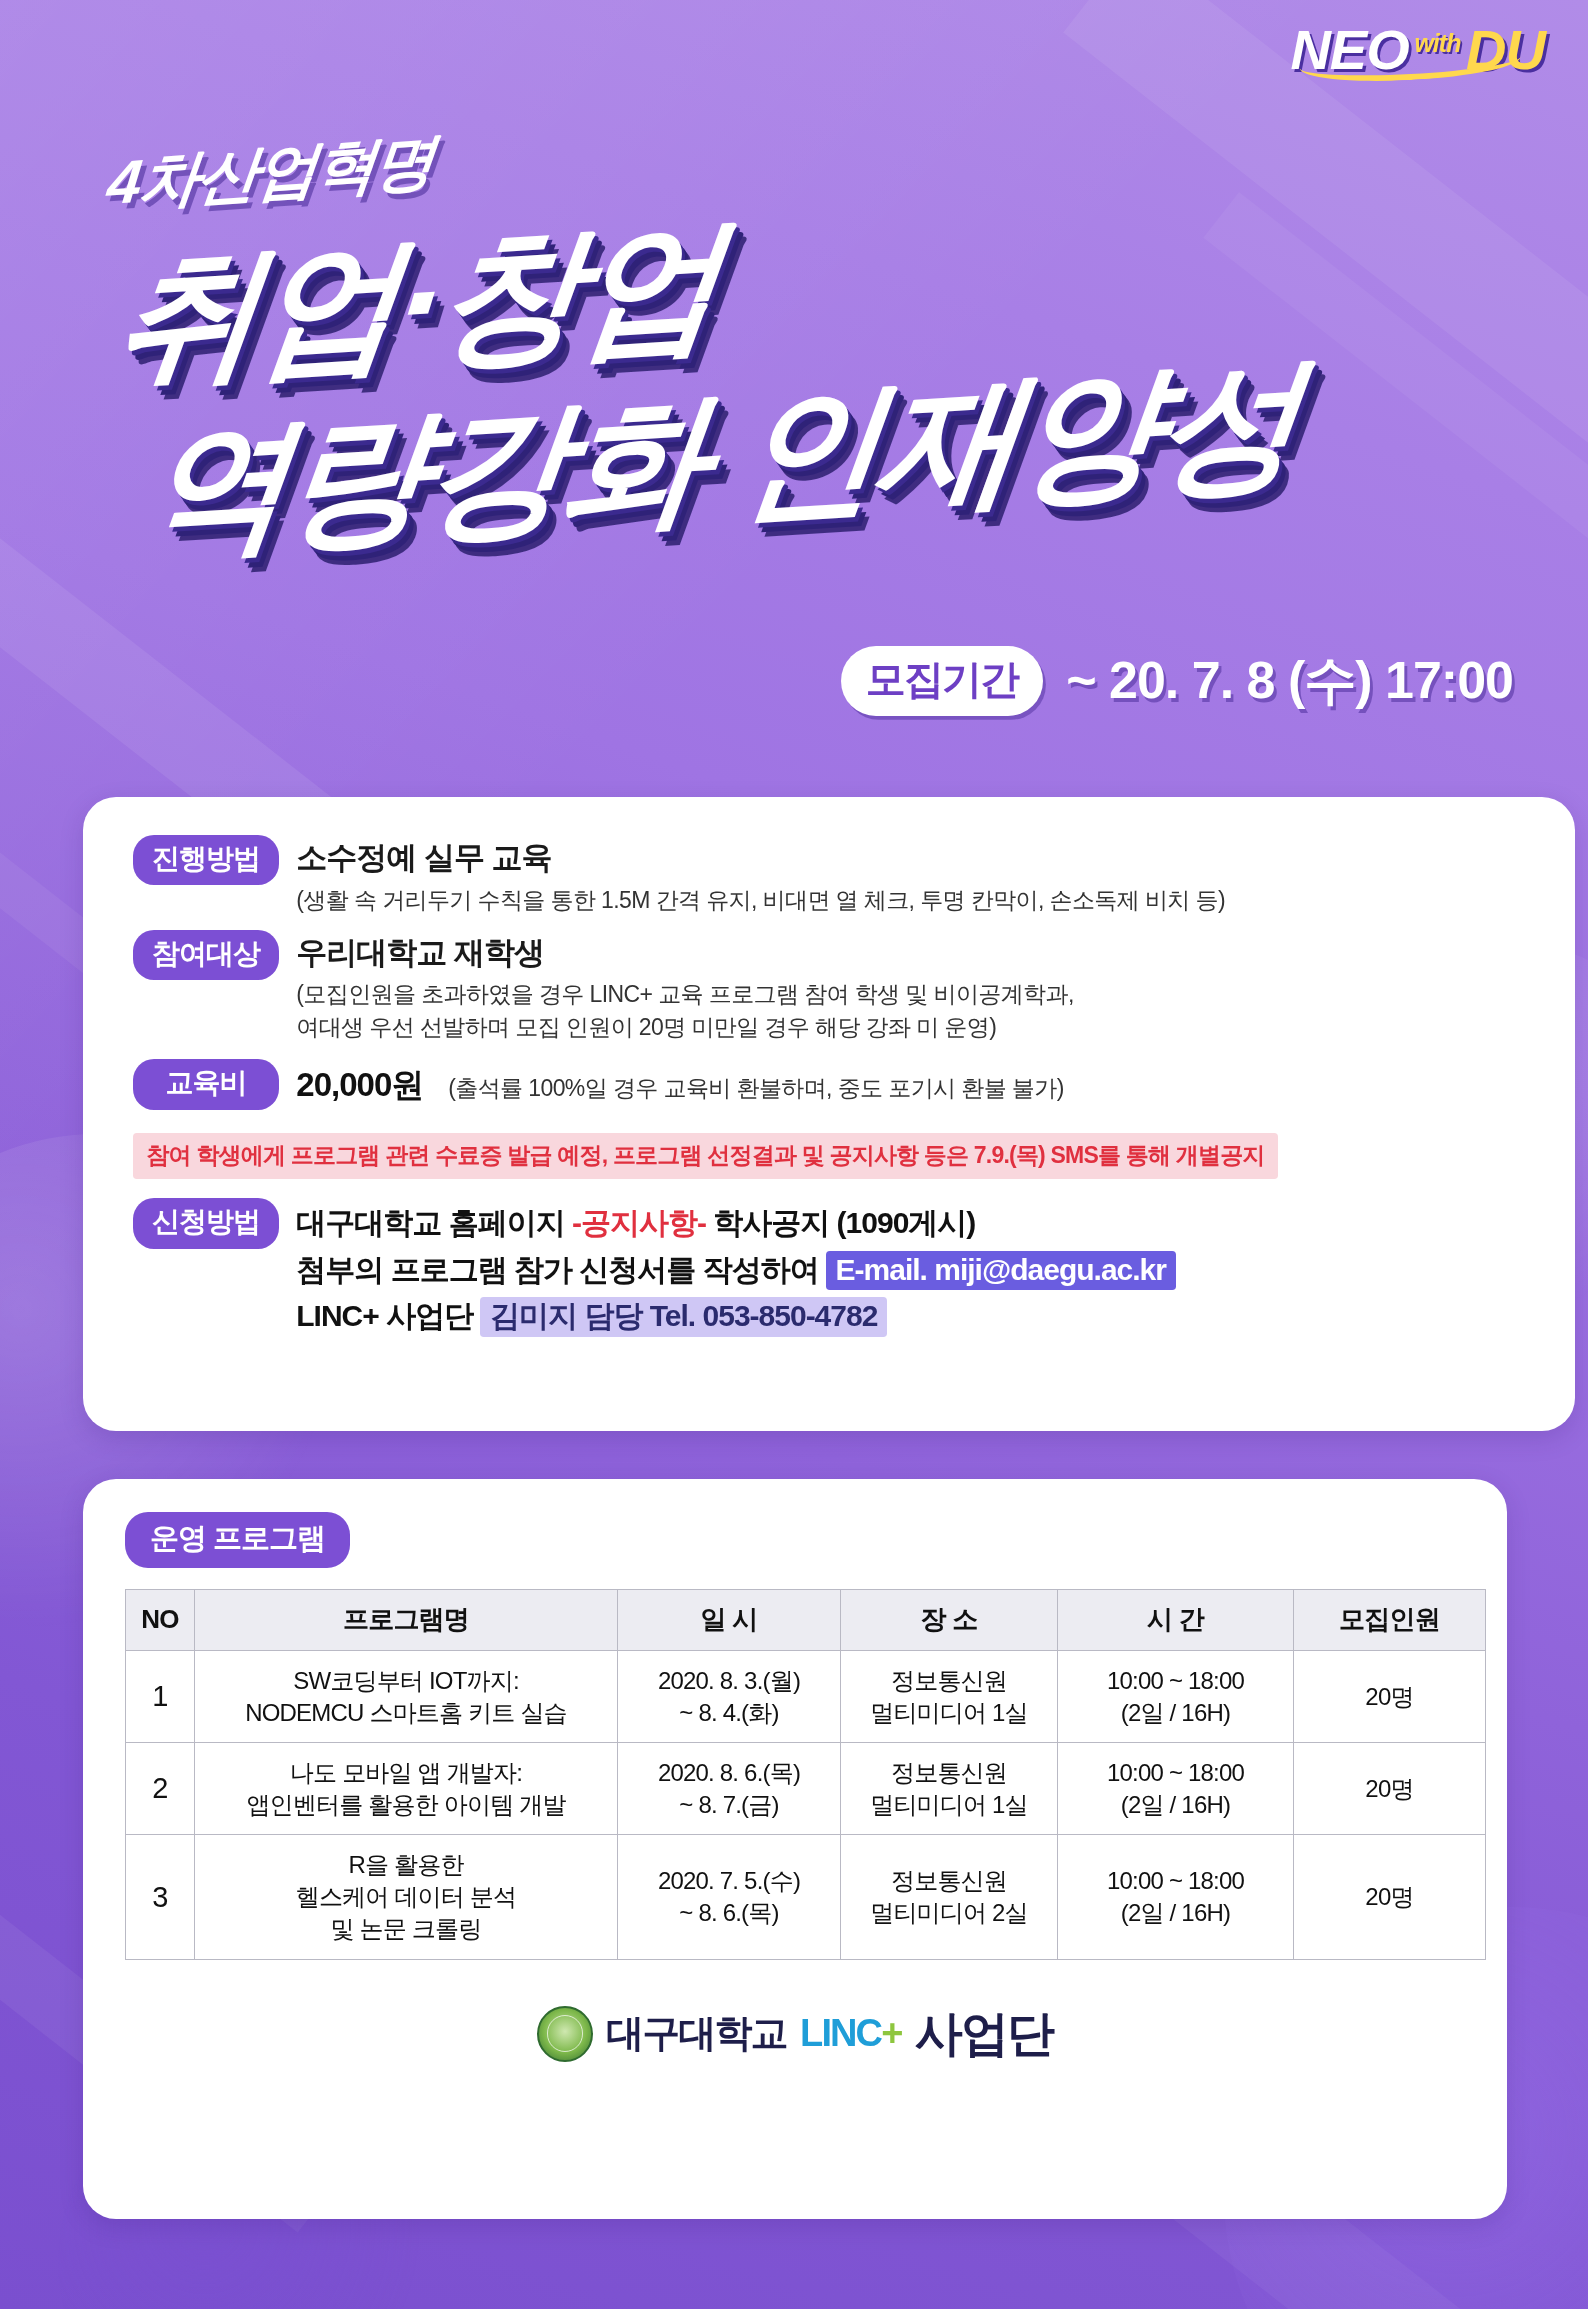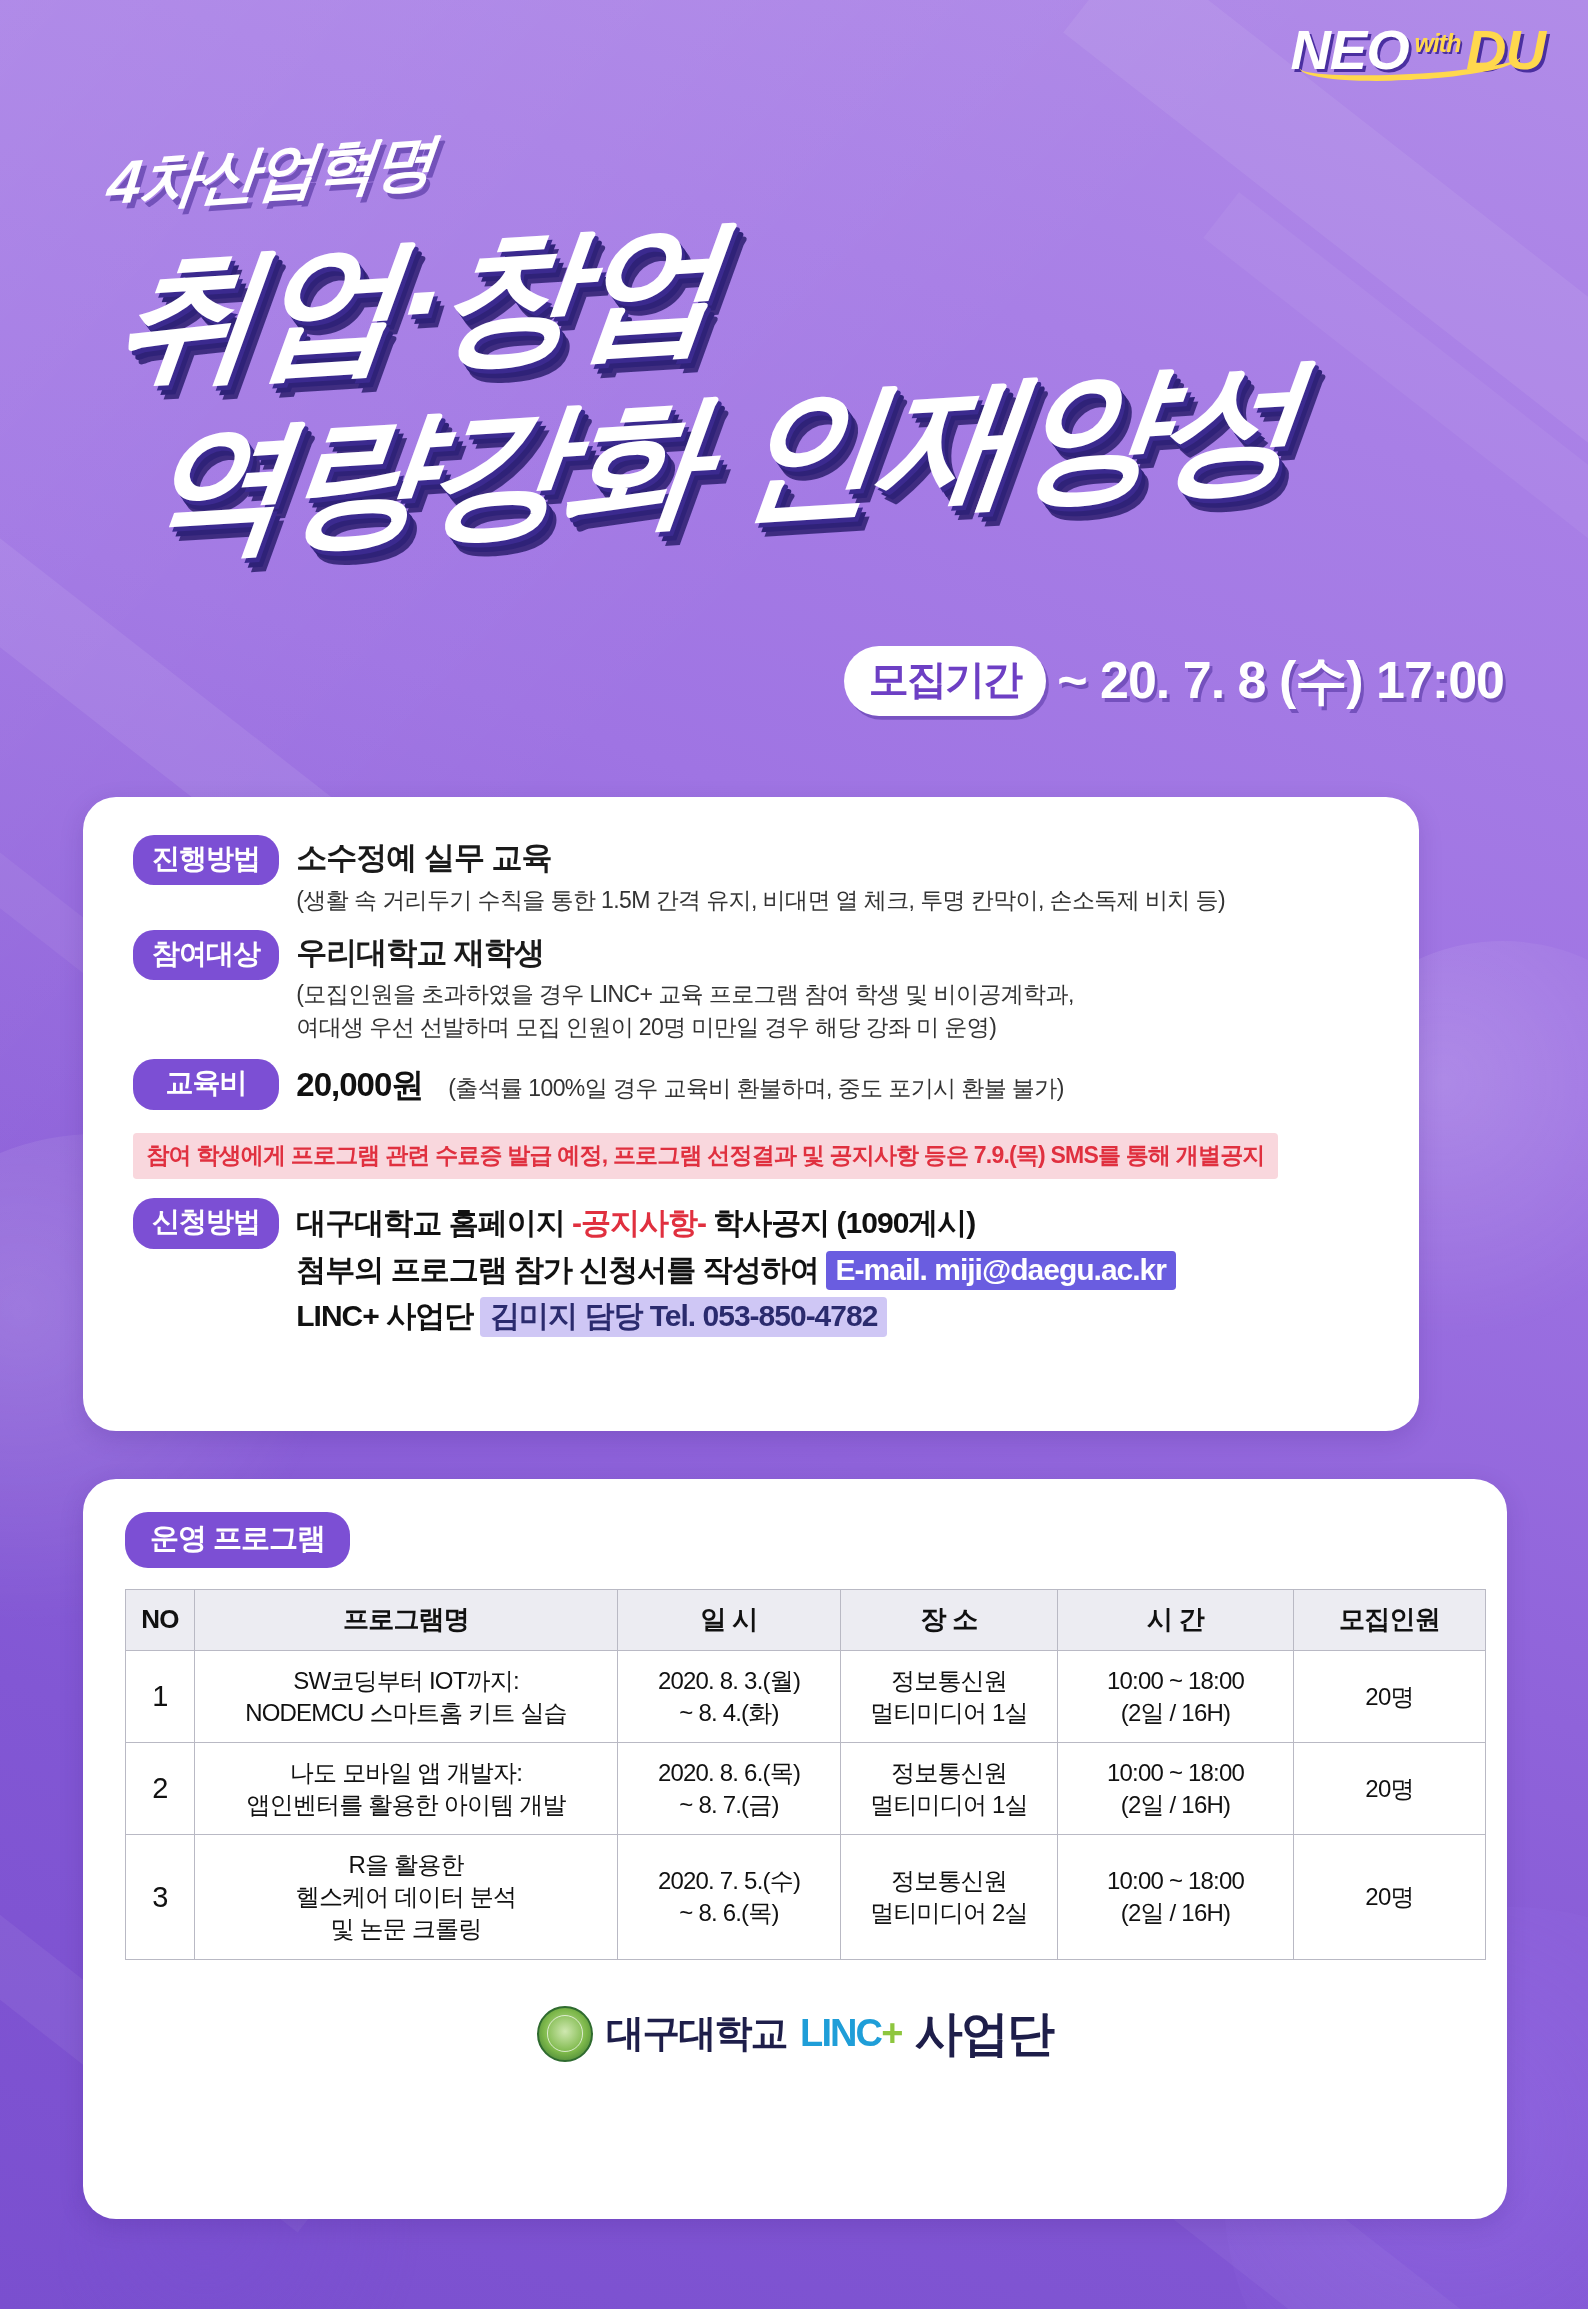--- a/index.html
+++ b/index.html
@@ -75,39 +75,39 @@
     transform: skewX(-10deg) rotate(-3.5deg);
     text-shadow:
       3.8px 4.8px 0 #3b2a8f,
       7.7px 9.6px 0 #2f2278,
       11.5px 14.4px 0 rgba(45,30,110,0.85);
   }
   .h-big1 { font-size:144px; margin-left:123px; margin-top:5.8px; }
   .h-big2 { font-size:144px; margin-left:152px; margin-top:-23px; }
 
   .period-row {
-    position:absolute; right:85px; top:646px;
-    display:flex; align-items:center; gap:11px;
+    position:absolute; right:76px; top:646px;
+    display:flex; align-items:center; gap:23px;
   }
   .period-chip {
     background:#fff; color:#6d3fc4; font-size:40px; font-weight:bold;
     border-radius:38px; padding:5.8px 25px 9.6px; letter-spacing:-1.9px;
     box-shadow: 2.9px 3.8px 0 rgba(70,40,150,0.45);
   }
   .period-text {
     color:#fff; font-size:52px; font-weight:bold; letter-spacing:-1px;
     text-shadow: 2.9px 3.8px 0 rgba(70,40,150,0.5);
   }
 
   
   .card {
     position:absolute; background:#fff; border-radius:33px;
     box-shadow: 0 7.7px 23px rgba(60,30,120,0.18);
   }
-  .card-info { left:83px; top:797px; width:1336px; height:634px; padding:38px 50px; }
+  .card-info { left:83px; top:797px; width:1492px; height:634px; padding:38px 50px; }
   .card-prog { left:83px; top:1479px; width:1424px; height:740px; padding:33px 42px; }
 
   .tag {
     display:inline-block; background:#7c4fd4; color:#fff; font-weight:bold;
     border-radius:21px; padding:4.8px 19px 7.7px; font-size:28px; letter-spacing:-1px;
     min-width:146px; text-align:center;
   }
   .row { display:flex; align-items:flex-start; gap:17.3px; margin-bottom:5.8px; }
   .row .body { padding-top:1.9px; }
   .b-title { font-size:31px; font-weight:bold; color:#1a1a1a; letter-spacing:-1px; }

